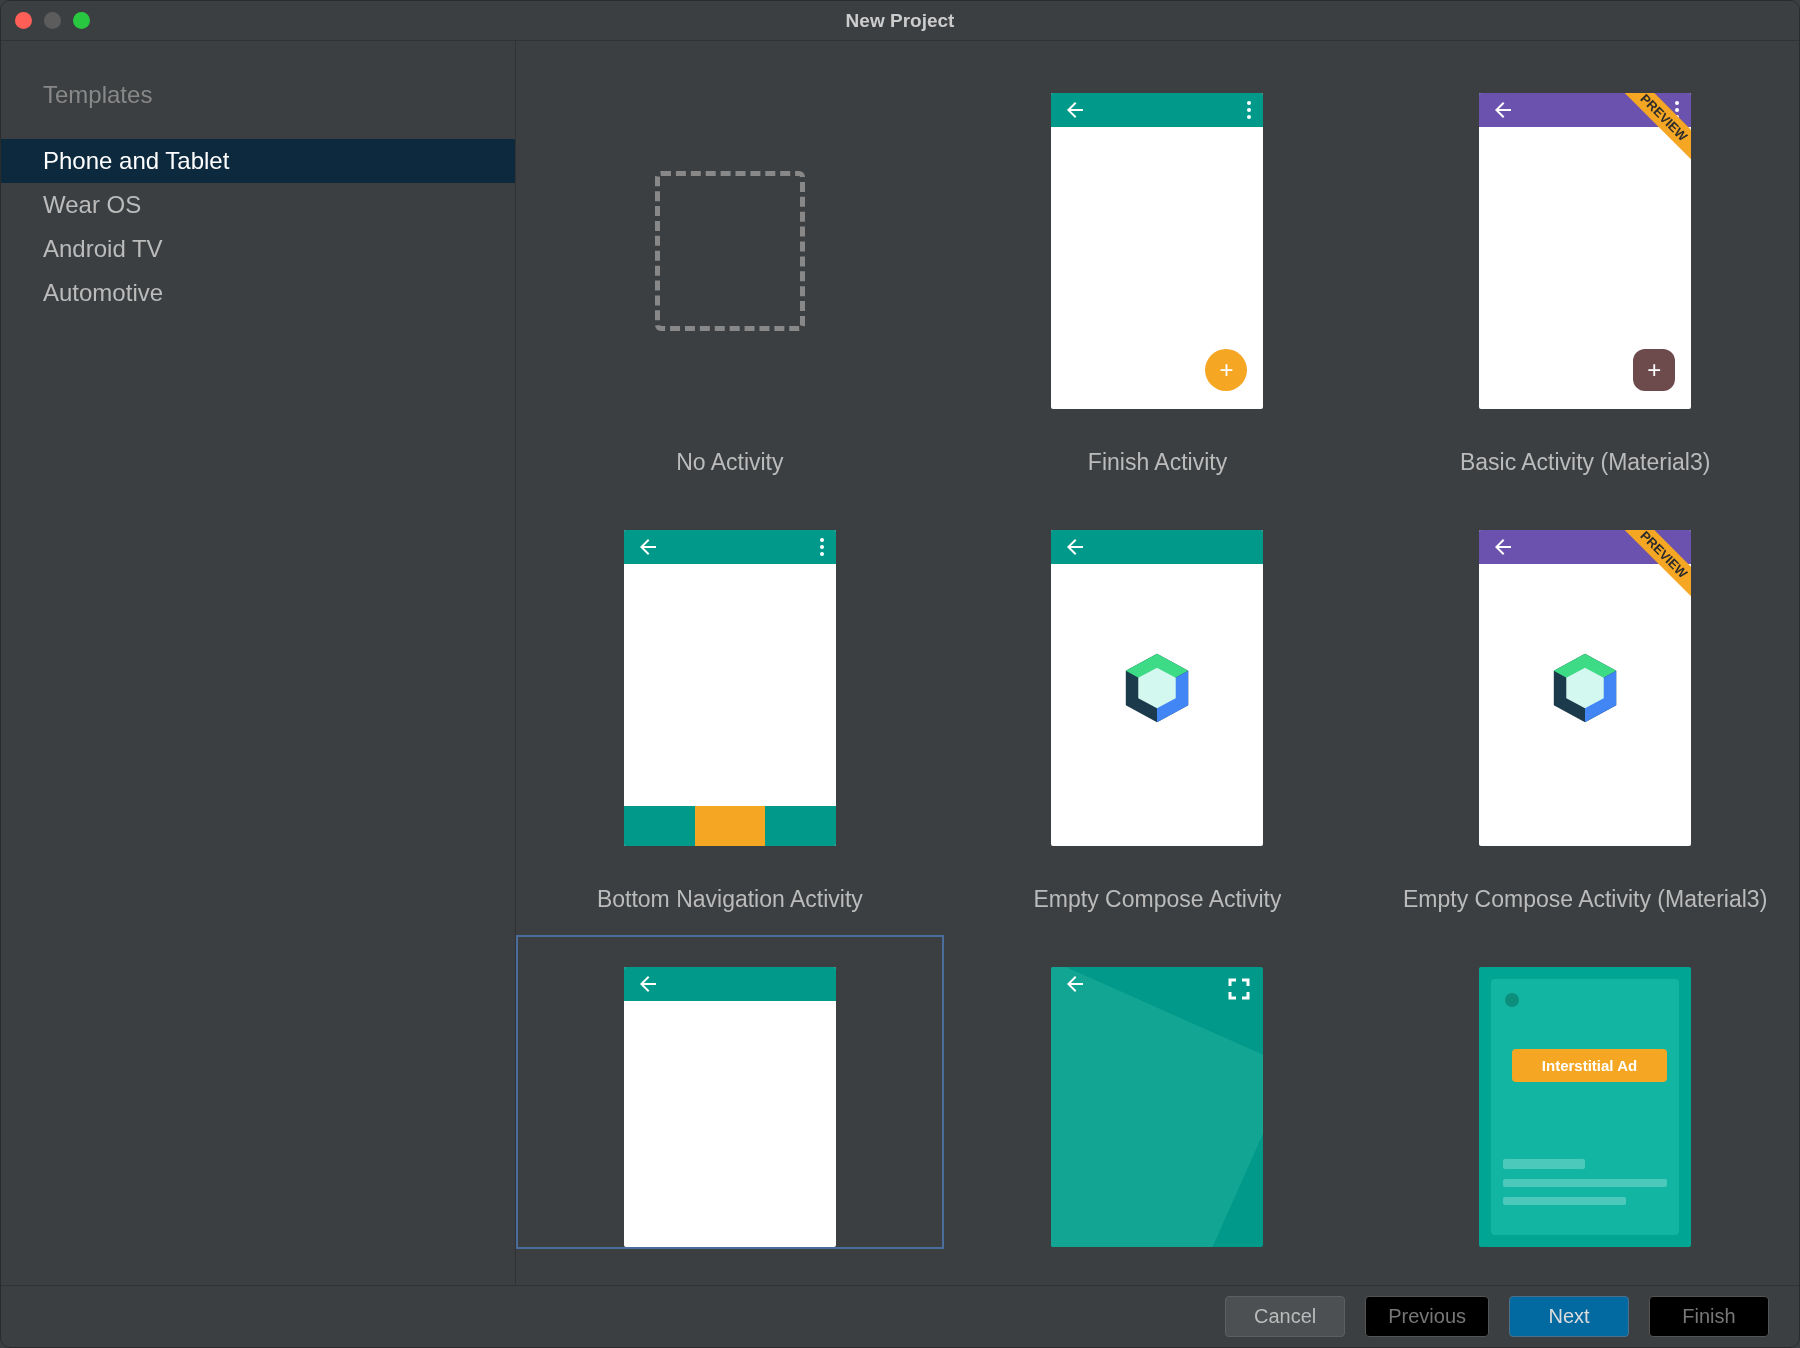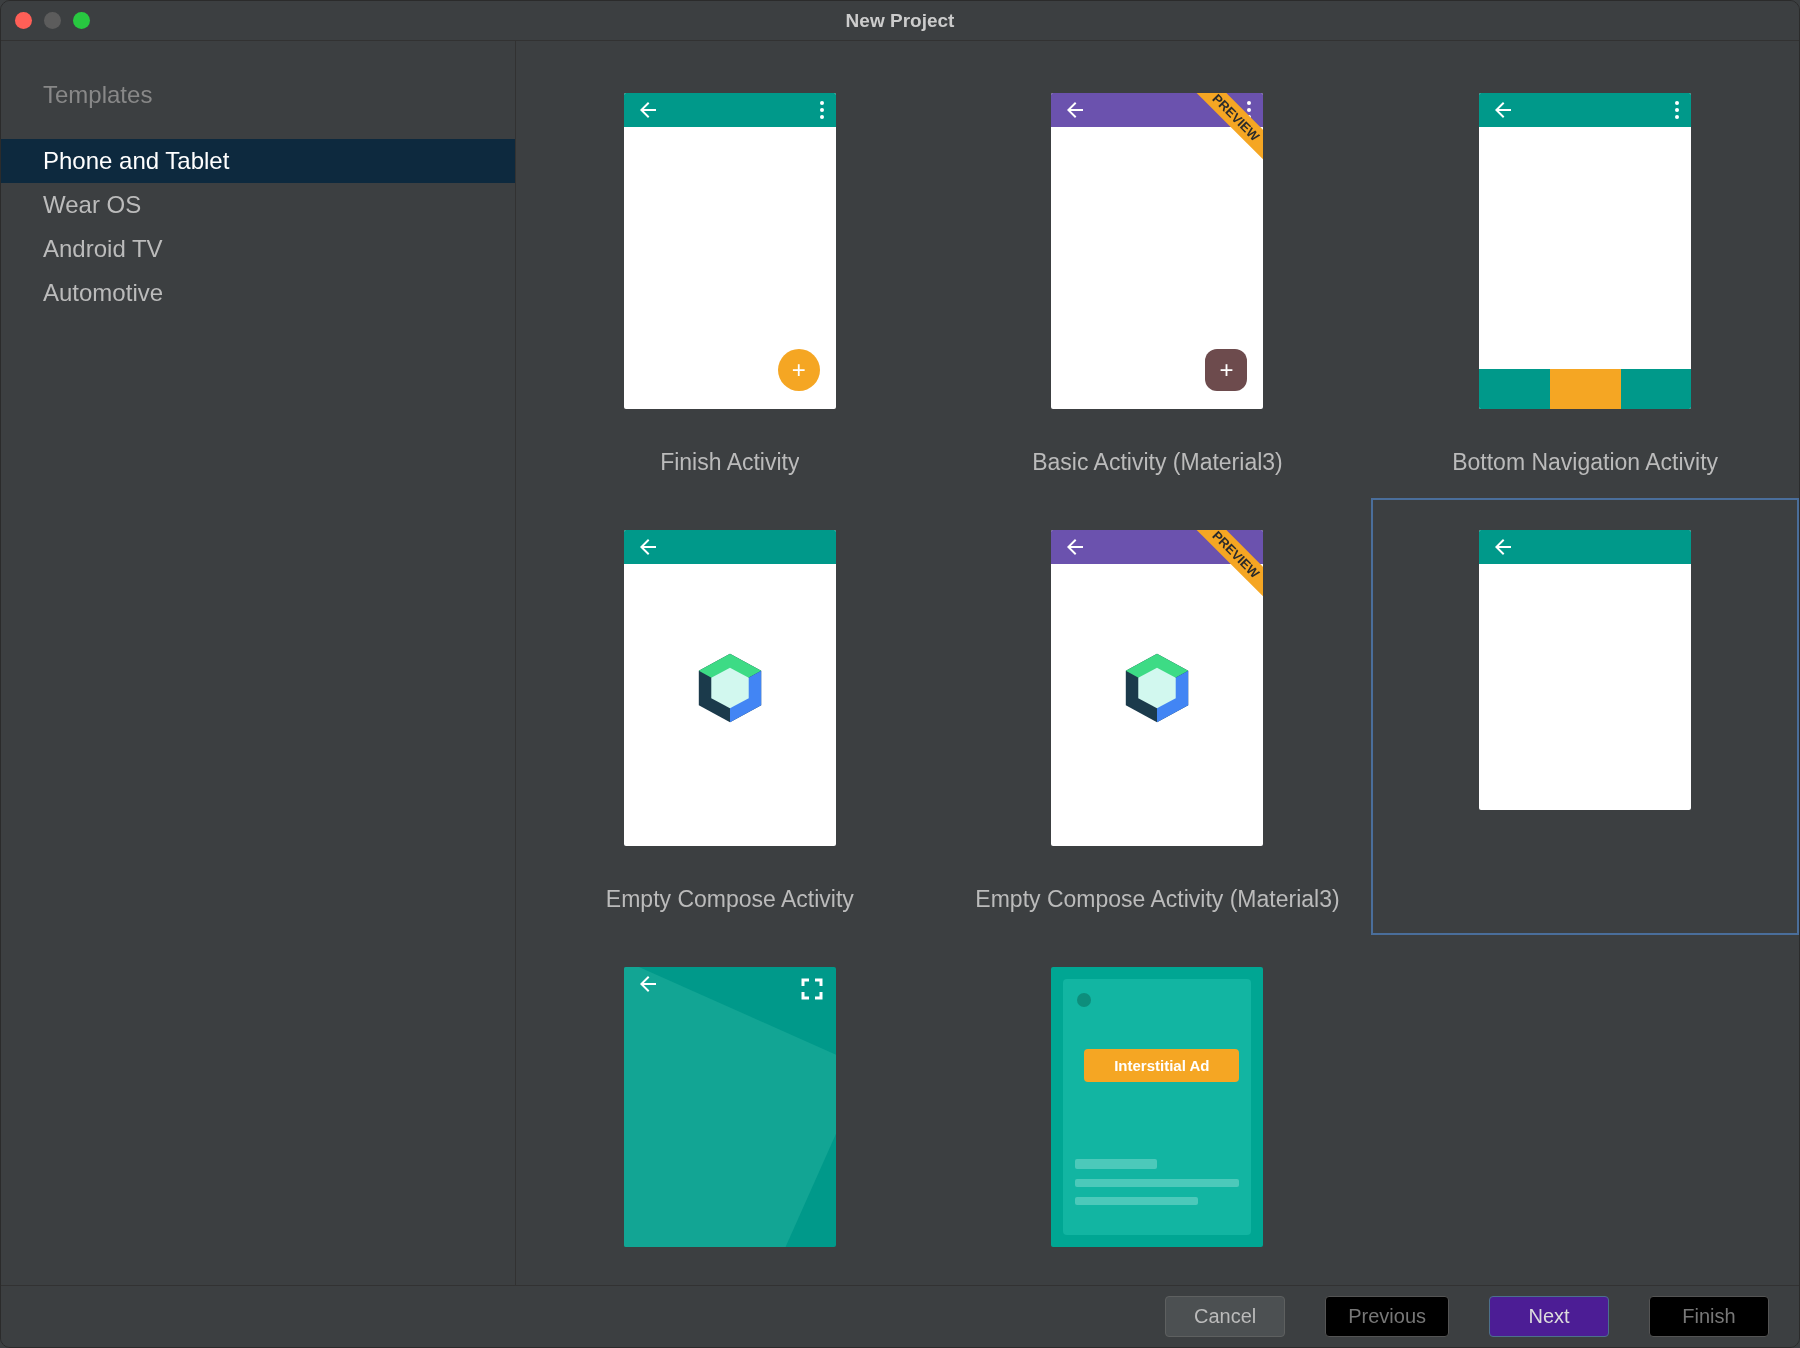--- a/index.html
+++ b/index.html
@@ -201,24 +201,23 @@
 .btn {
   min-width: 120px;
   padding: 8px 22px;
   font-size: 20px;
   border-radius: 4px;
   border: 1px solid #5e6060;
   background: #4c5052;
   color: #bbbbbb;
   text-align: center;
   cursor: pointer;
-  margin-left: 20px;
 }
 .btn.primary {
-  background: #4c1d95;
+  background: #0369a1;
   border-color: #4c708c;
   color: #dddddd;
 }
 .btn.disabled {
   background: #000000;
   color: #777777;
   border-color: #545454;
   cursor: default;
 }
 .fullscreen-thumb {
@@ -310,20 +309,26 @@
         <span>Android TV</span>
       </div>
       <div class="sidebar-item">
         <span>Automotive</span>
       </div>
     </div>
 
     <div class="main">
       <div class="grid">
 
+        <div class="cell">
+          <div class="thumb empty">
+            <div class="dashed-square"></div>
+          </div>
+          <div class="caption">No Activity</div>
+        </div>
 
         <div class="cell">
           <div class="thumb">
             <div class="appbar teal">
               <span class="back-arrow">
                 <svg viewBox="0 0 24 24">
                     <path d="M20 11H7.8l5.6-5.6L12 4l-8 8 8 8 1.4-1.4L7.8 13H20z" fill="#fff"></path>
                   </svg>
               </span>
               <span class="more-dots">

